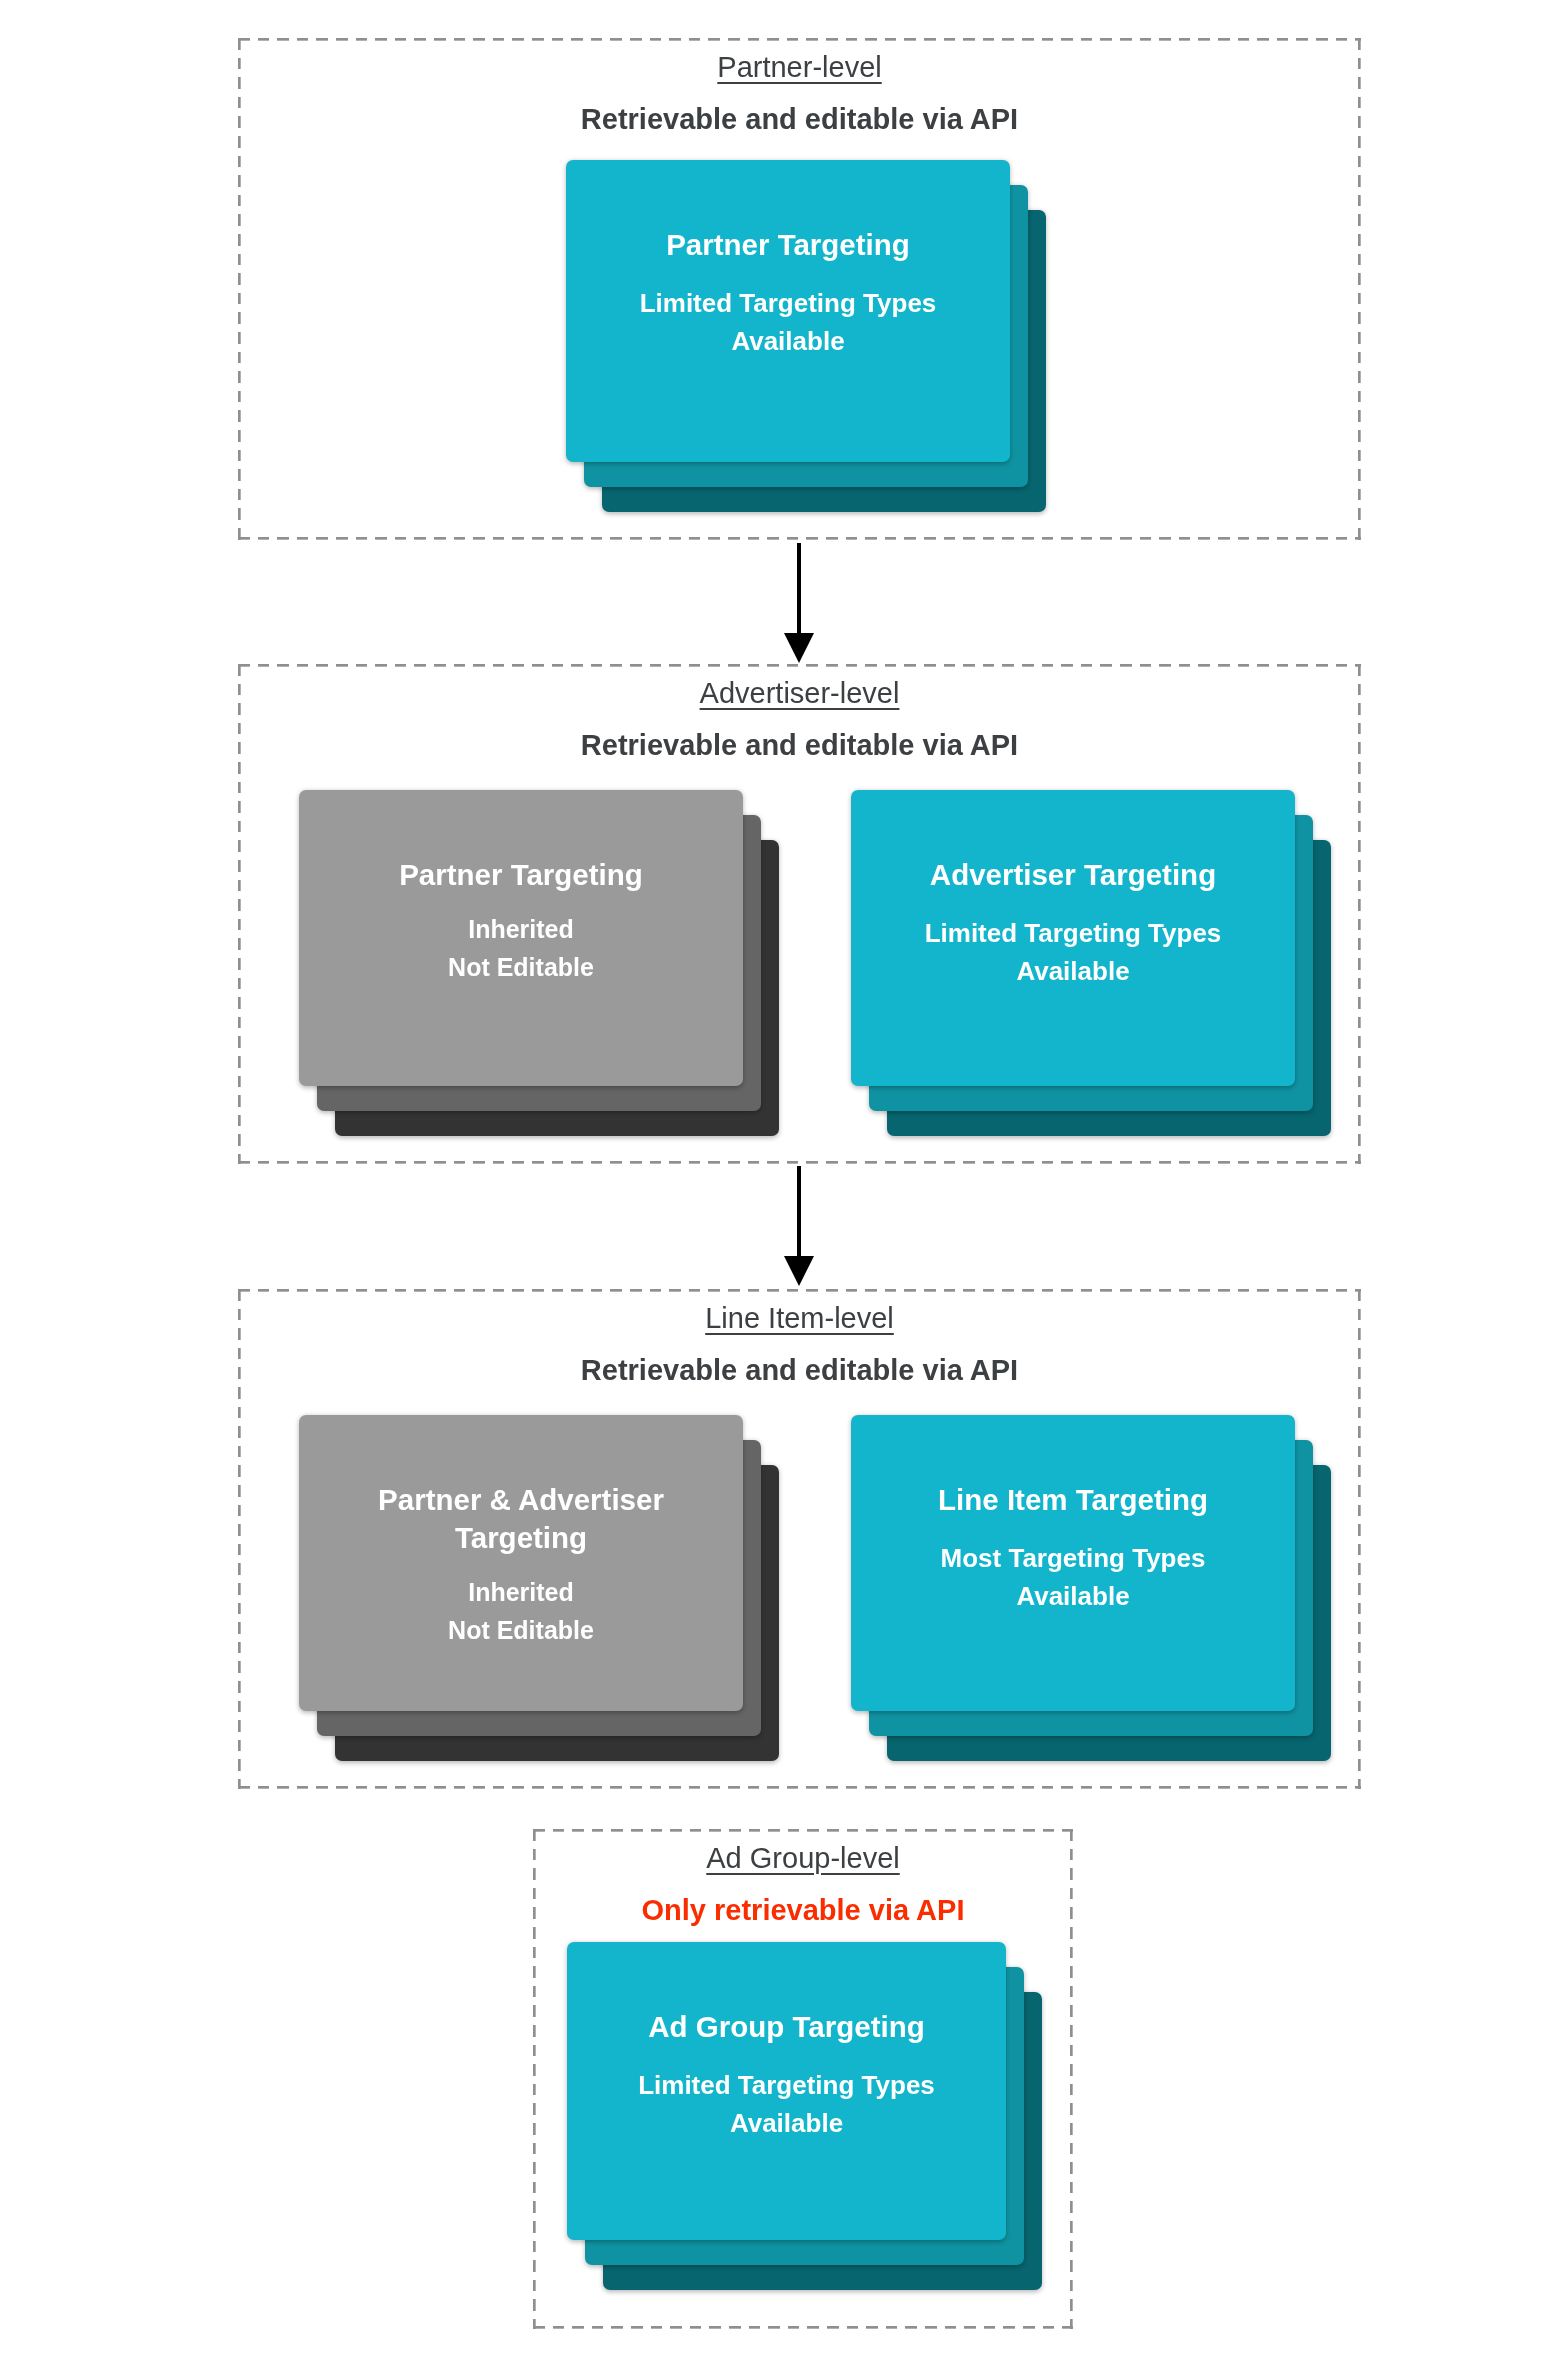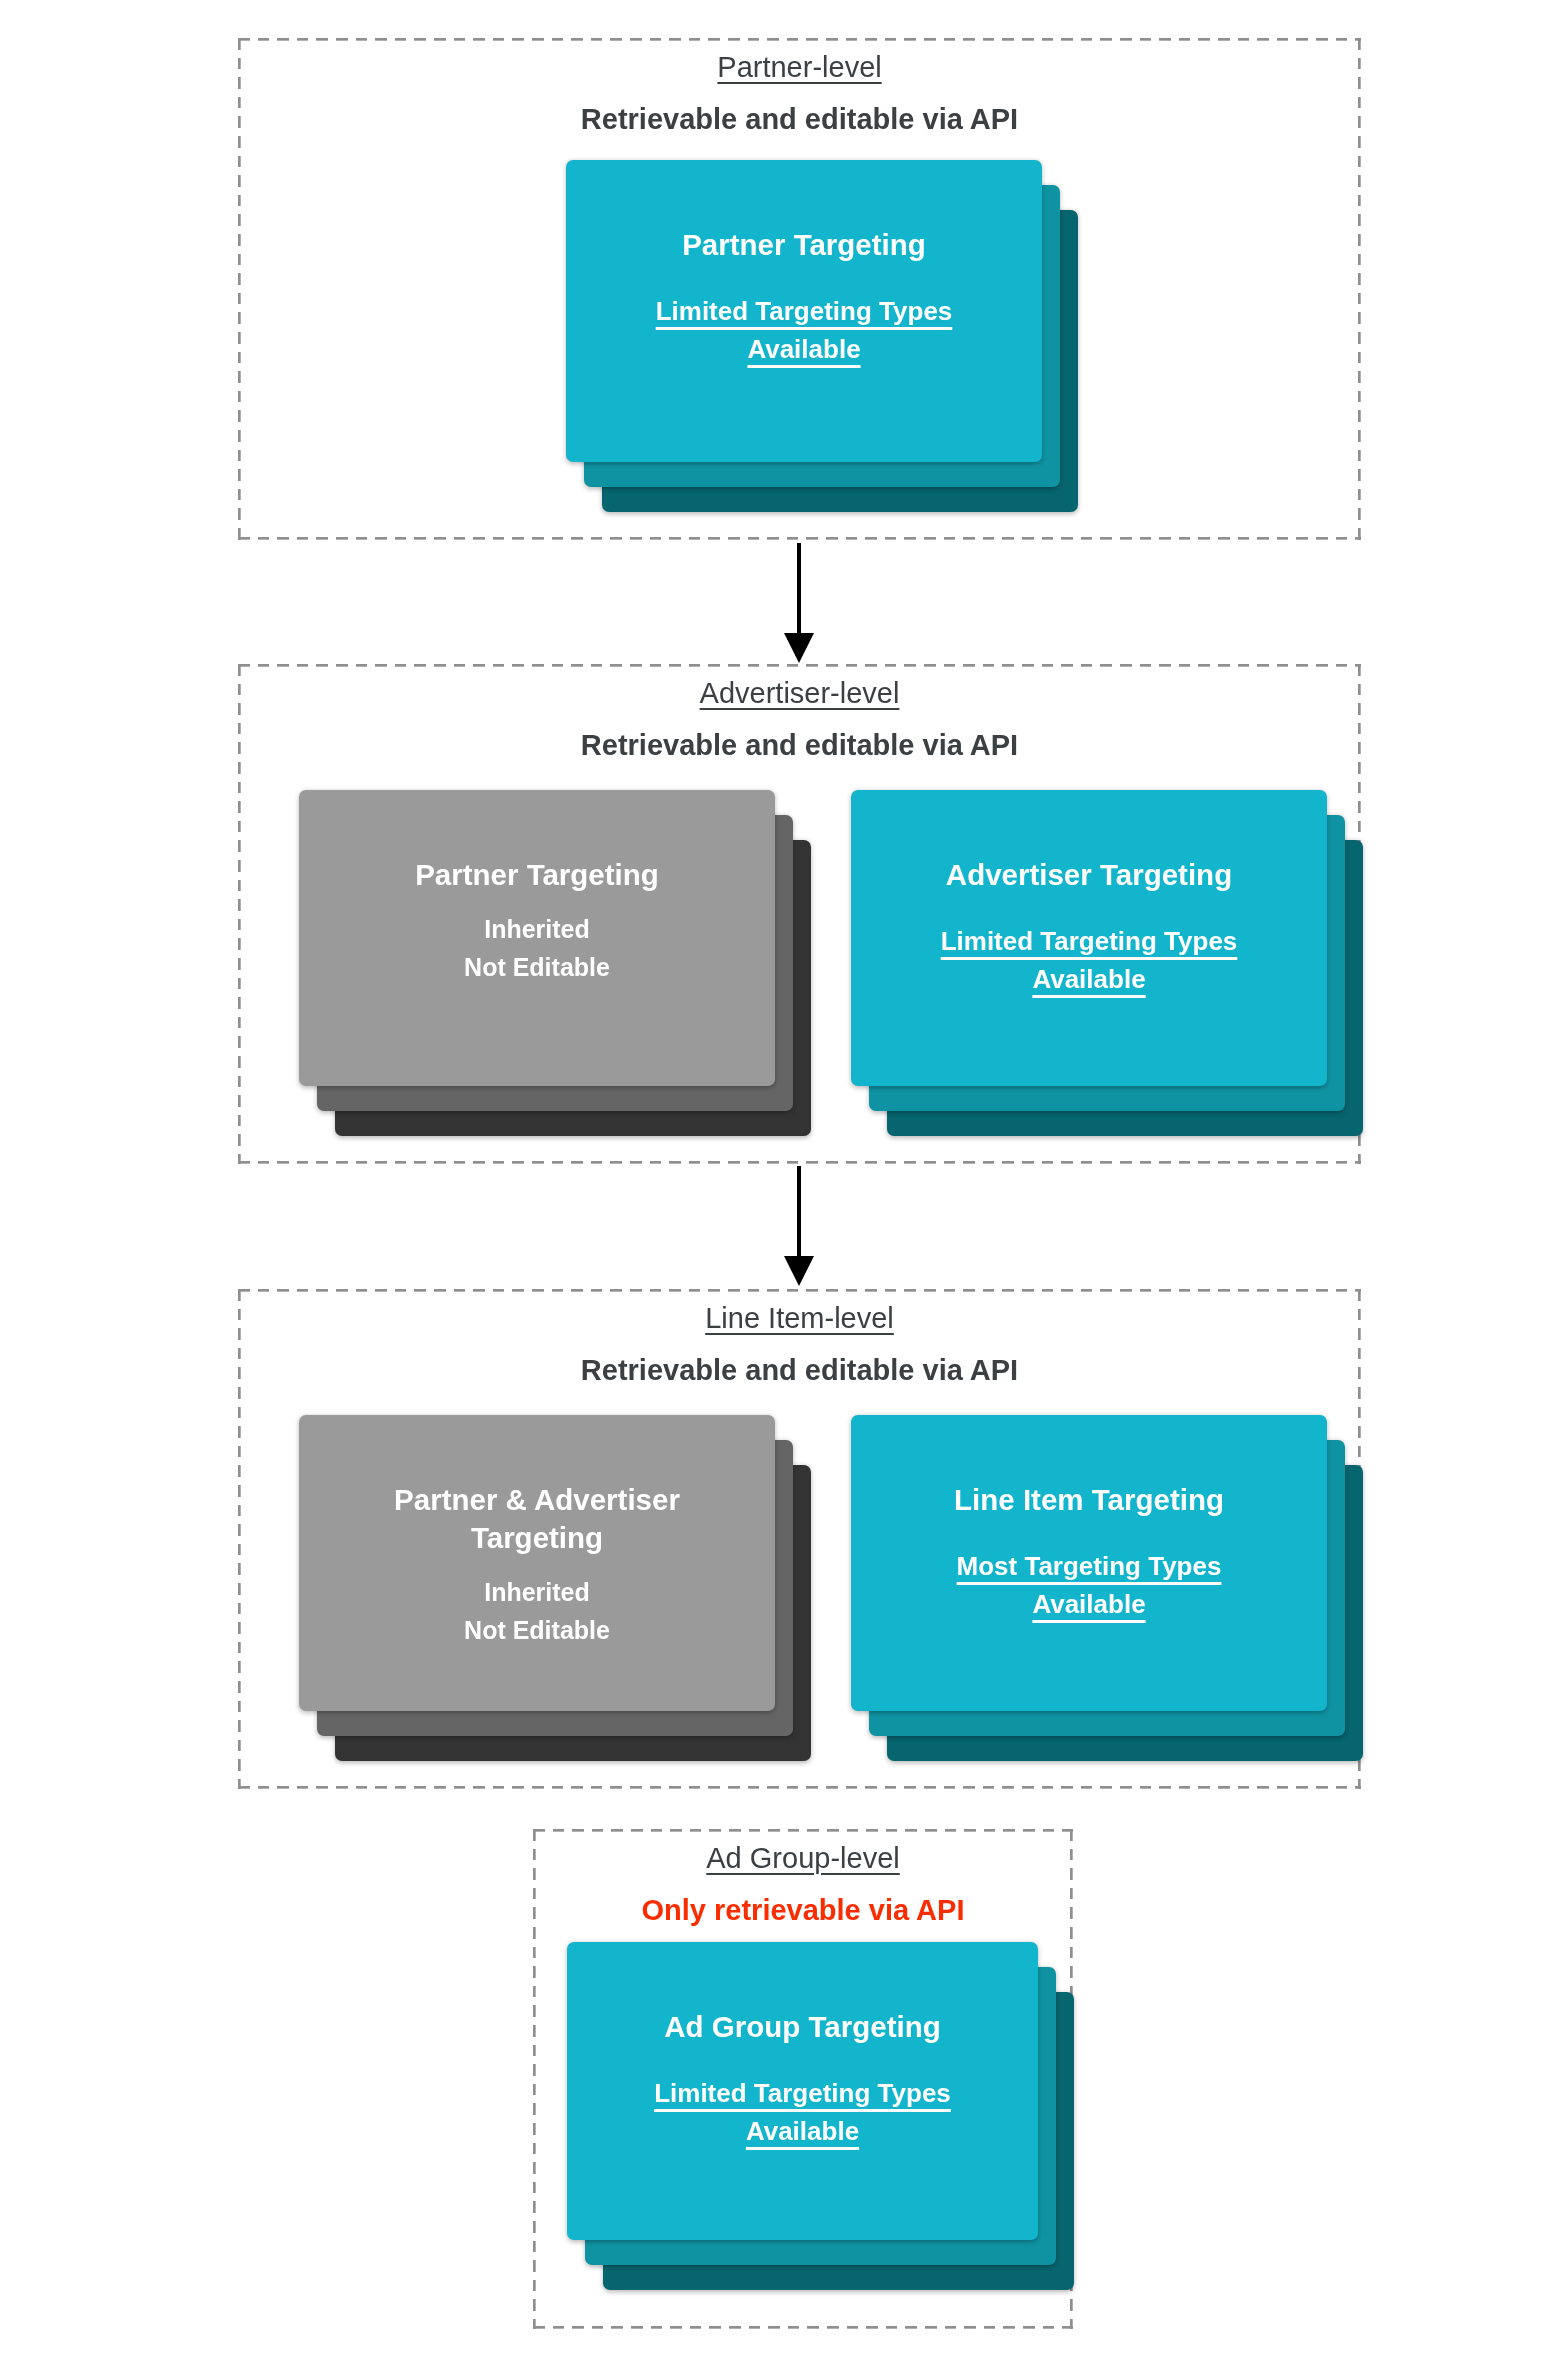--- a/index.html
+++ b/index.html
@@ -36,21 +36,21 @@
   }
   .level-subtitle {
     margin-top:15px;
     font-size:29px; line-height:37px;
     font-weight:700;
     color:var(--heading);
   }
   .level-subtitle.red { color:var(--red); }
 
   
-  .stack { position:absolute;padding-left:32px; }
+  .stack { position:absolute; }
   .layer, .card {
     position:absolute; width:100%; height:100%;
     border-radius:7.1px;
     box-shadow:0 1.8px 5.4px rgba(0,0,0,0.28);
   }
   .l2 { left:18px; top:25px; }
   .l3 { left:36px; top:50px; }
   .cyan  .card { background:var(--cyan); }
   .cyan  .l2   { background:var(--cyan-mid); }
   .cyan  .l3   { background:var(--cyan-dark); }
@@ -64,25 +64,24 @@
     padding-top:66px;
     display:flex; flex-direction:column; align-items:center;
     text-align:center;
   }
   .card-title {
     font-size:29.5px; line-height:38px; font-weight:700;
     color:var(--card-text);
     max-width:393px;
   }
   .card-sub {
-    margin-top:28px;
+    margin-top:20px;
     font-size:26px; line-height:38px; font-weight:700;
     color:var(--card-text);
     max-width:348px;
-    text-decoration:underline;
     text-decoration-thickness:2.7px;
     text-underline-offset:7.1px;
   }
   .card-note {
     margin-top:16px;
     font-size:25px; line-height:38px; font-weight:700;
     color:var(--card-text);
   }
 
   

